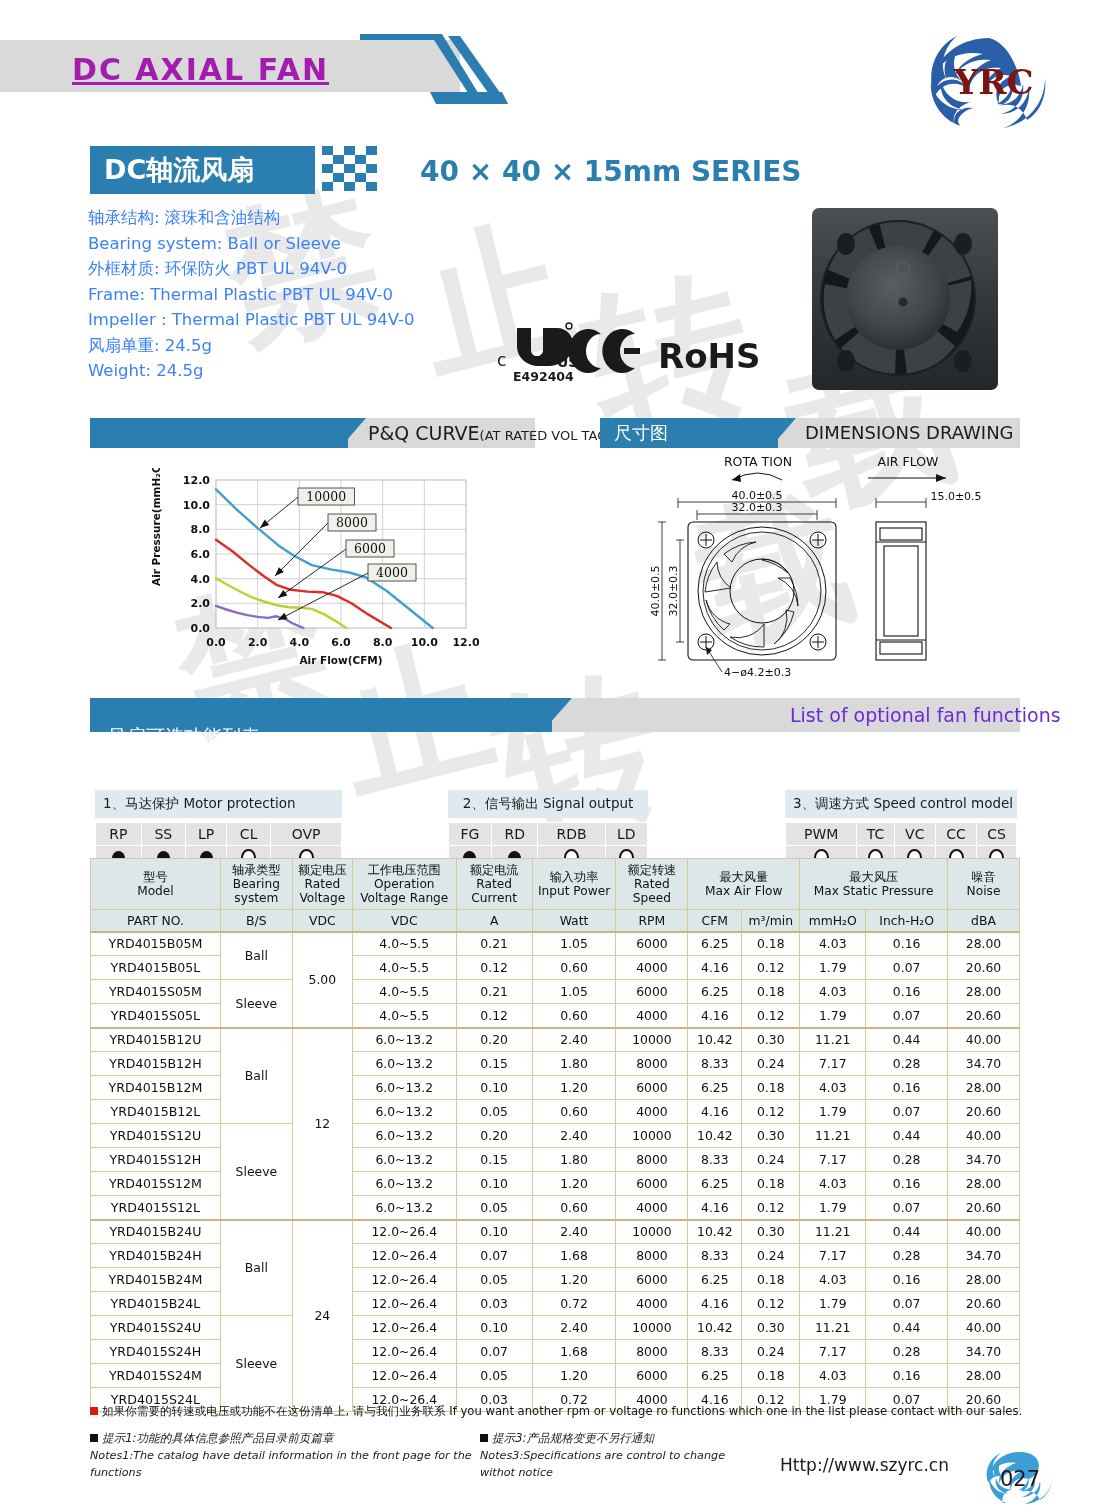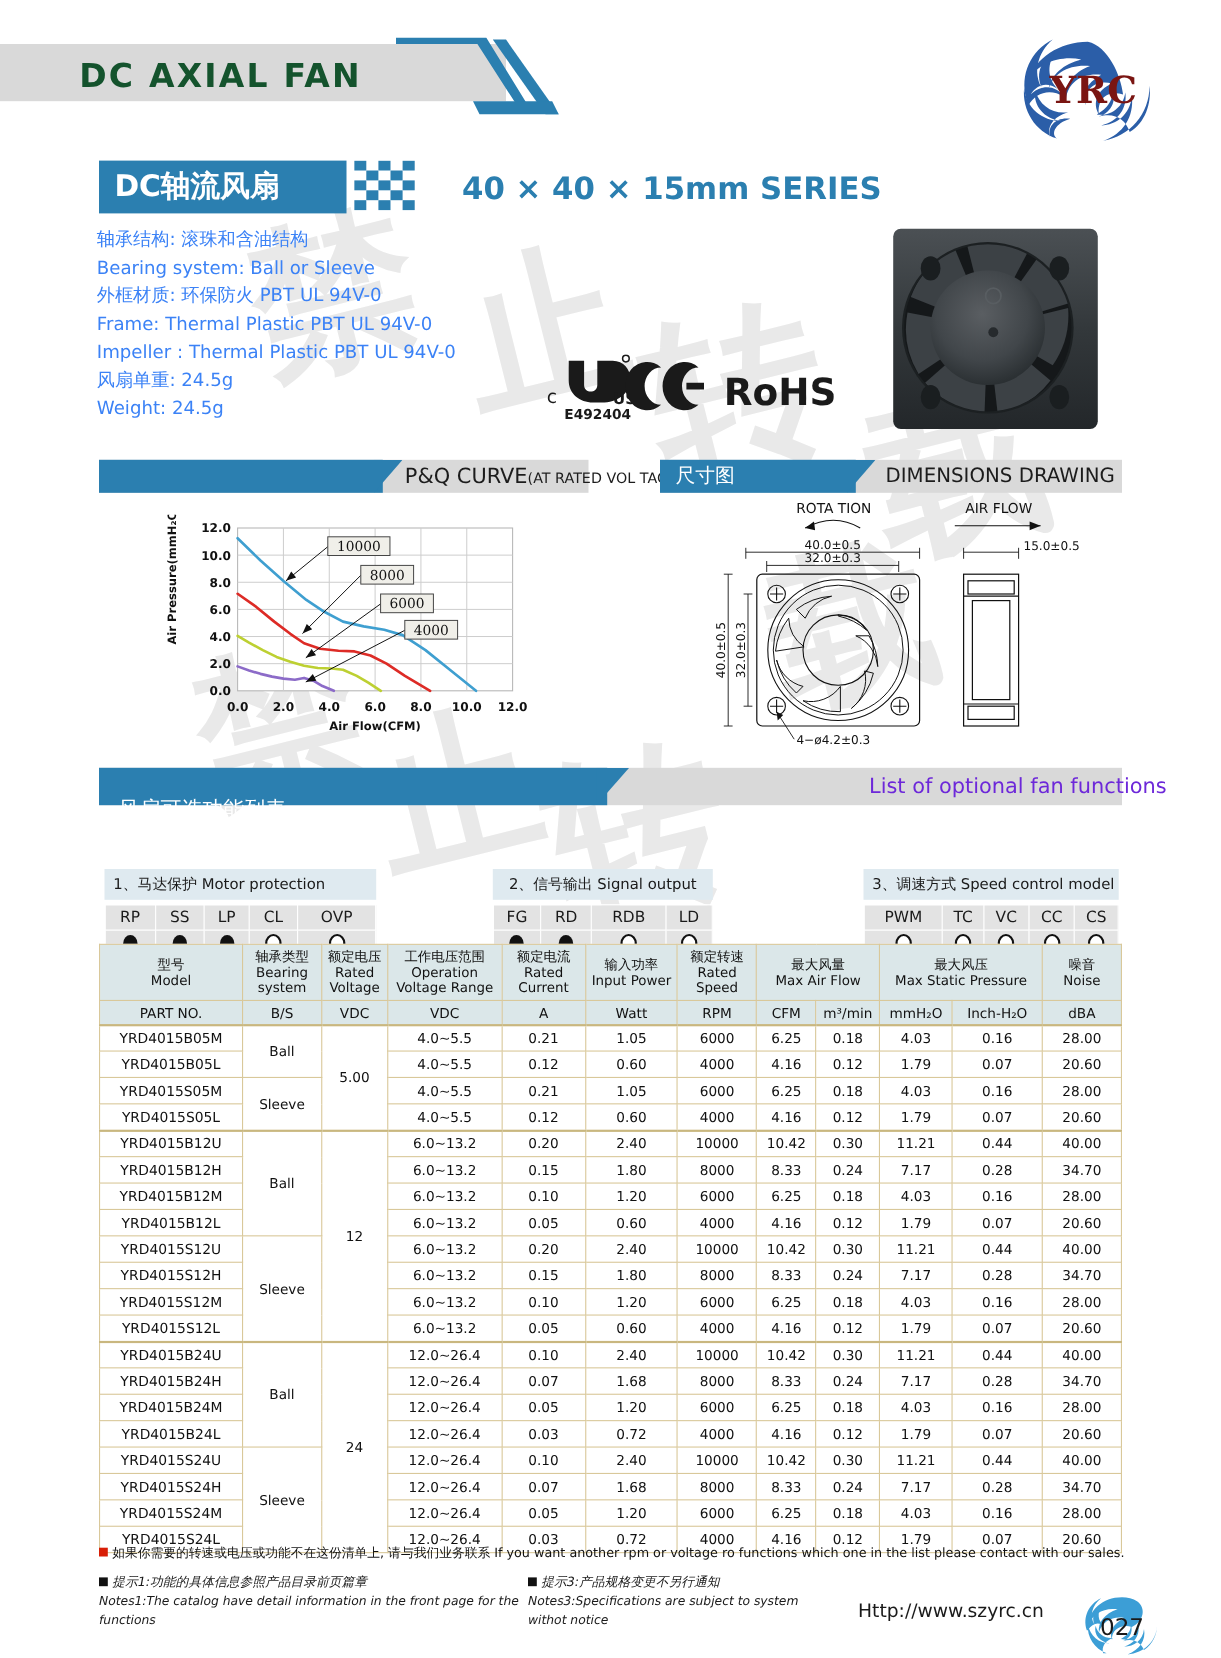--- a/index.html
+++ b/index.html
@@ -14,22 +14,22 @@
 
   
   .wm { position:absolute; color:#e9e9e9; font-family:"DejaVu Sans", sans-serif;
         font-weight:700; pointer-events:none; user-select:none; z-index:0;
         transform:rotate(-14deg); }
 
   
   .top-banner { position:absolute; left:0; top:40px; width:460px; height:52px;
                 background:#d9d9d9; z-index:2; }
   .top-banner-title { position:absolute; left:72px; top:52px; font-size:30px;
-                      font-weight:bold; letter-spacing:2px; color:#14532d; z-index:3;
-                      font-family:"DejaVu Sans", sans-serif;}
+                      font-weight:bold; letter-spacing:2px; color:#a21caf; z-index:3;
+                      font-family:"DejaVu Sans", sans-serif;text-decoration:underline;}
   .chev { position:absolute; z-index:2; }
   .chev svg { display:block; }
 
   .logo { position:absolute; left:905px; top:28px; width:165px; height:108px; z-index:3; }
 
   
   .dcbox { position:absolute; left:90px; top:146px; width:225px; height:48px;
            background:#2b7fb0; z-index:2; }
   .dcbox span { color:#fff; font-size:27px; font-weight:bold; line-height:48px;
                 padding-left:14px; display:block; font-family:"DejaVu Sans", sans-serif; }
@@ -802,21 +802,21 @@
 
 <div class="notes">
   <div class="note-red"><span class="sq-red"></span><span>如果你需要的转速或电压或功能不在这份清单上, 请与我们业务联系 If you want another rpm or voltage ro functions which one in the list please contact with our sales.</span></div>
   <div class="notes-row">
     <div class="notes-col" style="width:390px;">
       <div class="cn"><span class="sq-blk"></span><span>提示1:功能的具体信息参照产品目录前页篇章</span></div>
       <div>Notes1:The catalog have detail information in the front page for the functions</div>
     </div>
     <div class="notes-col" style="width:280px;">
       <div class="cn"><span class="sq-blk"></span><span>提示3:产品规格变更不另行通知</span></div>
-      <div>Notes3:Specifications are subject to system withot notice</div>
+      <div>Notes3:Specifications are control to change withot notice</div>
     </div>
   </div>
 </div>
 
 <div class="website">Http://www.szyrc.cn</div>
 <div class="pagenum">
   <svg width="80" height="58" viewBox="0 0 80 58">
     <g fill="#3c9ed6">
       <path d="M40 4 C22 4 10 16 9 30 C13 19 24 13 36 15 C24 19 18 27 19 36 C22 26 32 21 42 23 C32 28 28 36 31 43 C30 33 40 28 49 31 C60 26 62 14 54 8 C50 5 45 4 40 4 Z"></path>
       <path d="M72 28 C72 44 60 55 45 56 C56 52 62 43 60 33 C59 43 51 49 42 49 C51 46 56 39 55 31 C53 39 46 44 39 42 C46 38 50 32 47 26 C51 34 48 41 41 44 C50 41 57 45 60 52 C68 47 72 38 72 28 Z"></path>

